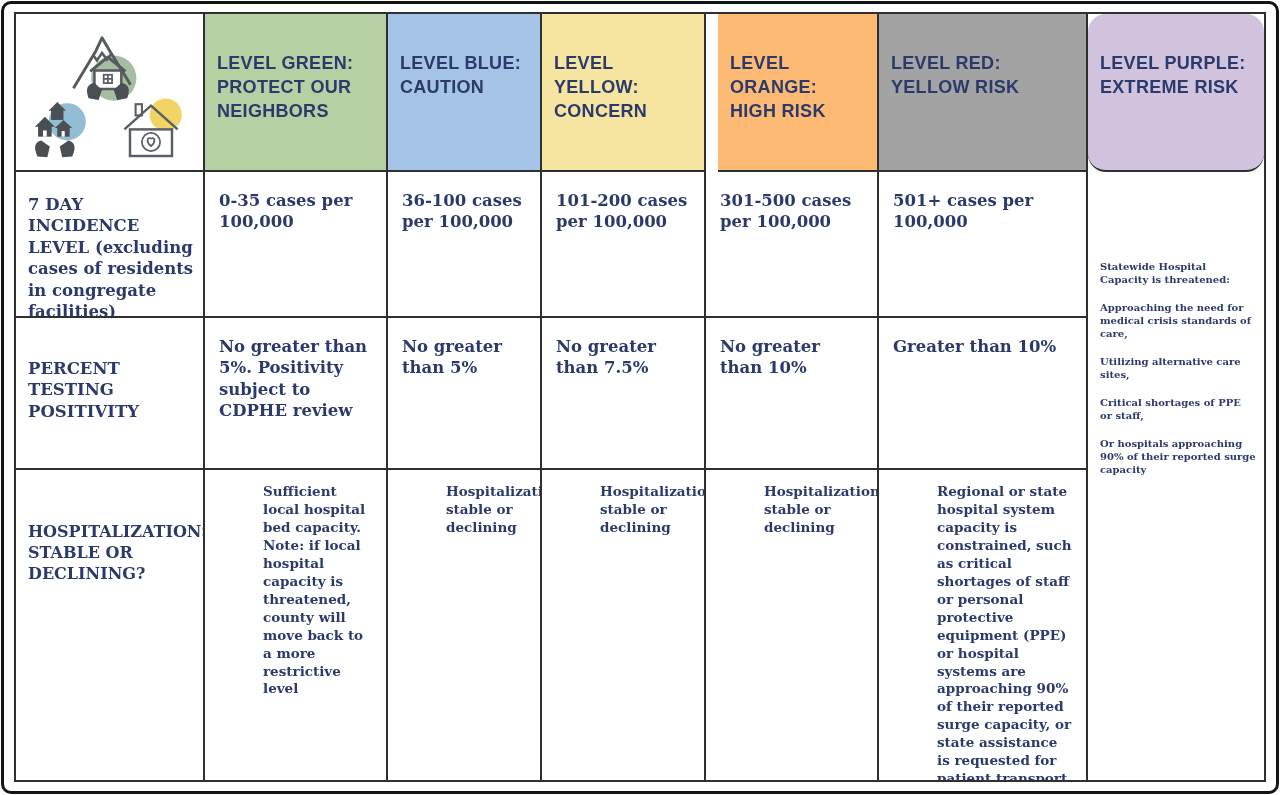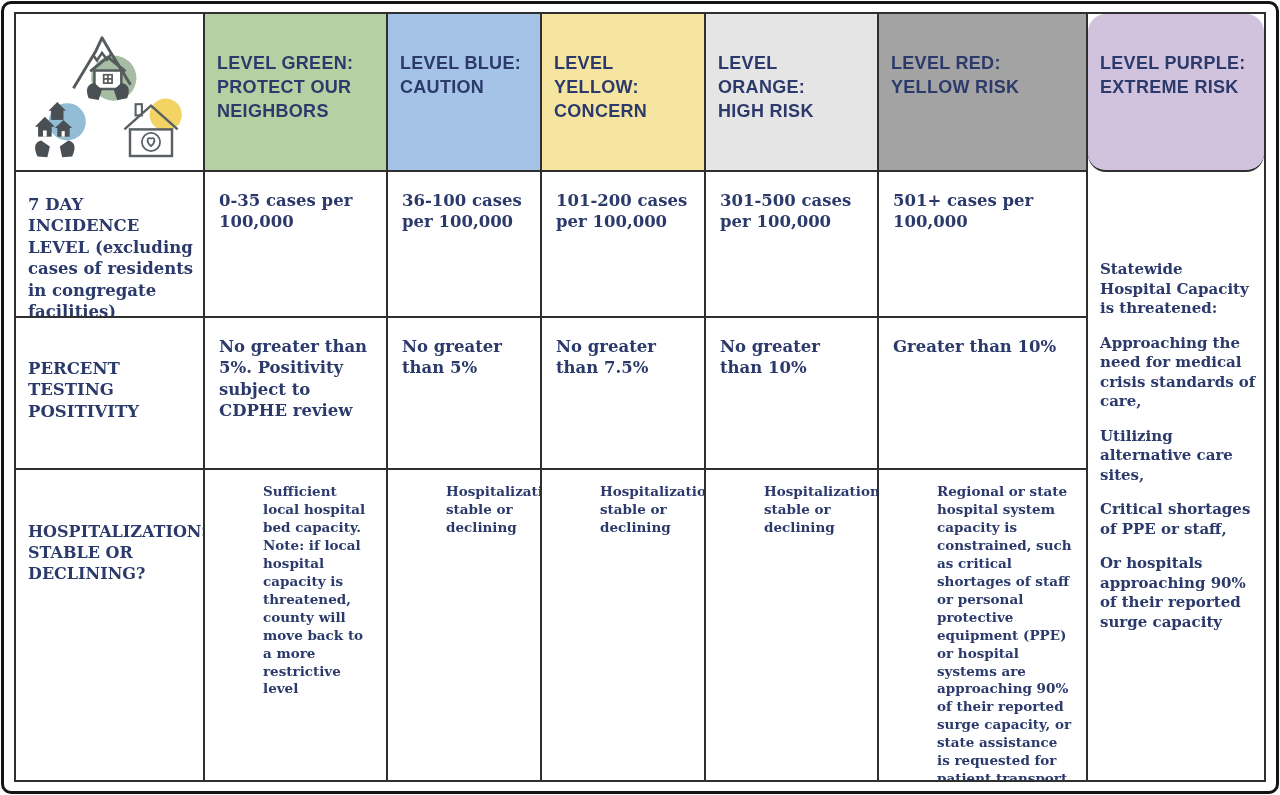--- a/index.html
+++ b/index.html
@@ -43,21 +43,21 @@
   .pad-r1{padding-top:22px;}
   .pad-r2{padding-top:40px;}
   .pad-r3{padding-top:52px;font-size:16px;}
   .small{
     font-size:13.5px;line-height:1.33;padding-top:13px;margin-left:44px;
   }
   .purple-span{
     grid-column:7;grid-row:2 / span 3;
     border-right:none;border-bottom:none;
     font-family:"DejaVu Serif",serif;font-weight:bold;
-    font-size:15px;line-height:1.3;color:#2b3a6b;
+    font-size:10px;line-height:1.3;color:#2b3a6b;
     padding:88px 8px 0 12px;
   }
   .purple-span p{margin:0 0 15px 0;}
   .logo-icon{position:absolute;}
   .icn-mountain{left:44px;top:12px;width:84px;height:84px;}
   .icn-community{left:14px;top:79px;width:62px;height:70px;}
   .icn-homeheart{left:100px;top:79px;width:70px;height:70px;}
 </style>
 </head>
 <body>
@@ -106,21 +106,21 @@
     <div>PROTECT OUR NEIGHBORS</div>
   </div>
   <div class="cell th" style="background-color: rgb(164, 195, 231);">
     <div>LEVEL BLUE:</div>
     <div>CAUTION</div>
   </div>
   <div class="cell th" style="background-color: rgb(246, 229, 160);">
     <div>LEVEL YELLOW:</div>
     <div>CONCERN</div>
   </div>
-  <div class="cell th" style="background-color: #e5e5e5;">
+  <div class="cell th" style="background-color: #fdba74; margin-left: 12px;">
     <div>LEVEL ORANGE:</div>
     <div>HIGH RISK</div>
   </div>
   <div class="cell th" style="background-color: #a3a3a3;">
     <div>LEVEL RED:</div>
     <div>YELLOW RISK</div>
   </div>
   <div class="cell th last-col" style="background-color: rgb(209, 195, 221);">
     <div>LEVEL PURPLE:</div>
     <div>EXTREME RISK</div>

